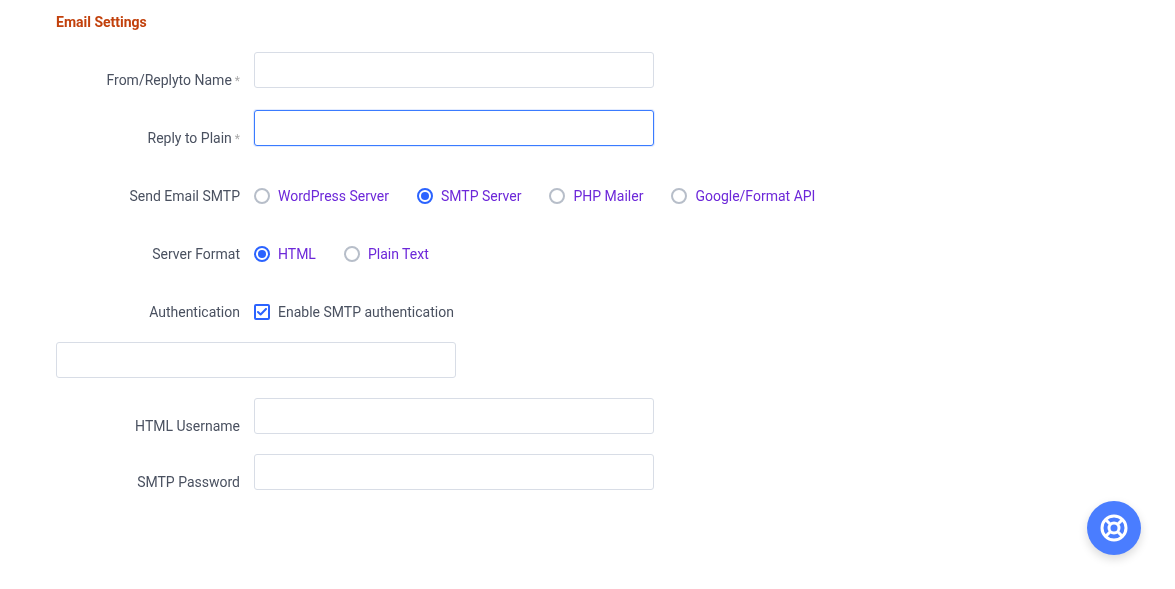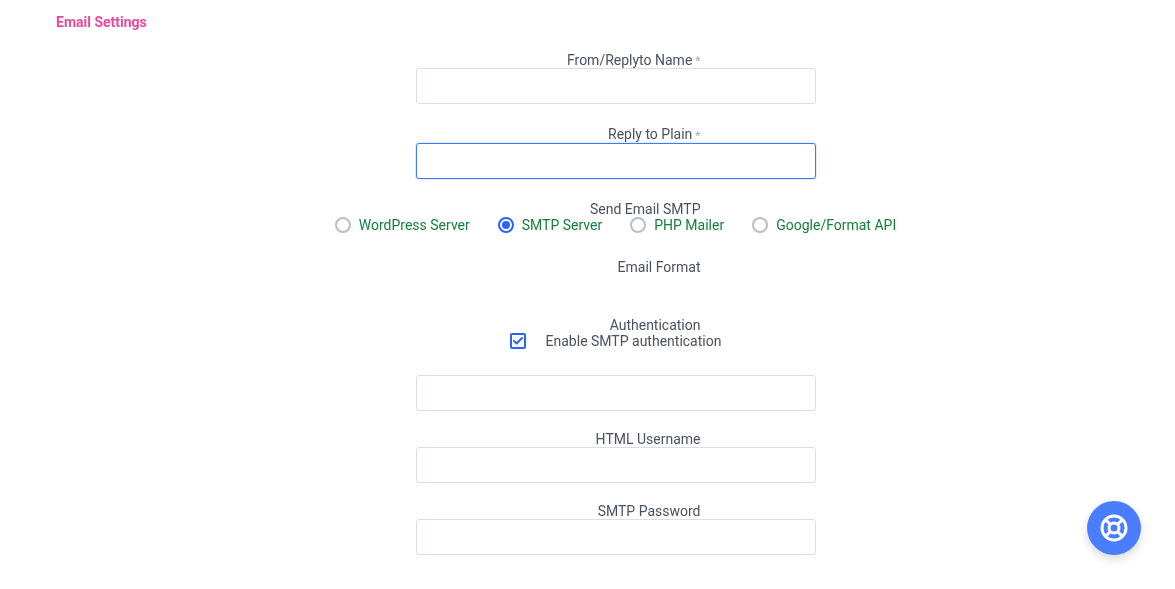--- a/index.html
+++ b/index.html
@@ -13,29 +13,28 @@
     position: relative;
     overflow: hidden;
   }
   .container {
     padding-top: 14px;
     padding-left: 56px;
   }
   .section-title {
     font-weight: 700;
     font-size: 14px;
-    color: #ec4899;
+    color: #c2410c;
     margin-bottom: 22px;
   }
   .form-row {
     display: flex;
-    align-items: center;
+    align-items: flex-end;
     margin-bottom: 22px;
     min-height: 36px;
-    flex-direction: column;
   }
   .form-row.tight { margin-bottom: 20px; }
   .label-col {
     width: 198px;
     text-align: right;
     padding-right: 14px;
     color: #4a5160;
     font-size: 14px;
   }
   .req {
@@ -85,27 +84,27 @@
   }
   .radio-dot {
     width: 8px;
     height: 8px;
     border-radius: 50%;
     background: #2b63ff;
     display: none;
   }
   .radio-circle.checked .radio-dot { display: block; }
   .radio-label {
-    color: #15803d;
+    color: #6d28d9;
     font-size: 14px;
   }
   .checkbox-wrap {
     display: inline-flex;
     align-items: center;
-    gap: 20px;
+    gap: 8px;
     cursor: pointer;
   }
   .checkbox-box {
     width: 16px;
     height: 16px;
     border: 2px solid #2b63ff;
     border-radius: 2px;
     display: inline-flex;
     align-items: center;
     justify-content: center;
@@ -175,21 +174,33 @@
         <span class="radio-label">PHP Mailer</span>
       </label>
       <label class="radio-wrap">
         <span class="radio-circle"></span>
         <span class="radio-label">Google/Format API</span>
       </label>
     </div>
   </div>
 
   <div class="form-row">
-    <div class="label-col">Email Format</div>
+    <div class="label-col">Server Format</div>
+    <div class="field-col">
+      <label class="radio-wrap">
+        <span class="radio-circle checked">
+            <span class="radio-dot"></span>
+          </span>
+        <span class="radio-label">HTML</span>
+      </label>
+      <label class="radio-wrap">
+        <span class="radio-circle"></span>
+        <span class="radio-label">Plain Text</span>
+      </label>
+    </div>
   </div>
 
   <div class="form-row">
     <div class="label-col">Authentication</div>
     <div class="field-col">
       <label class="checkbox-wrap">
         <span class="checkbox-box">
           <svg width="10" height="8" viewBox="0 0 10 8">
               <path d="M1 4 L3.6 6.5 L9 1" stroke="#2b63ff" stroke-width="2" fill="none" stroke-linecap="round" stroke-linejoin="round"></path>
             </svg>

